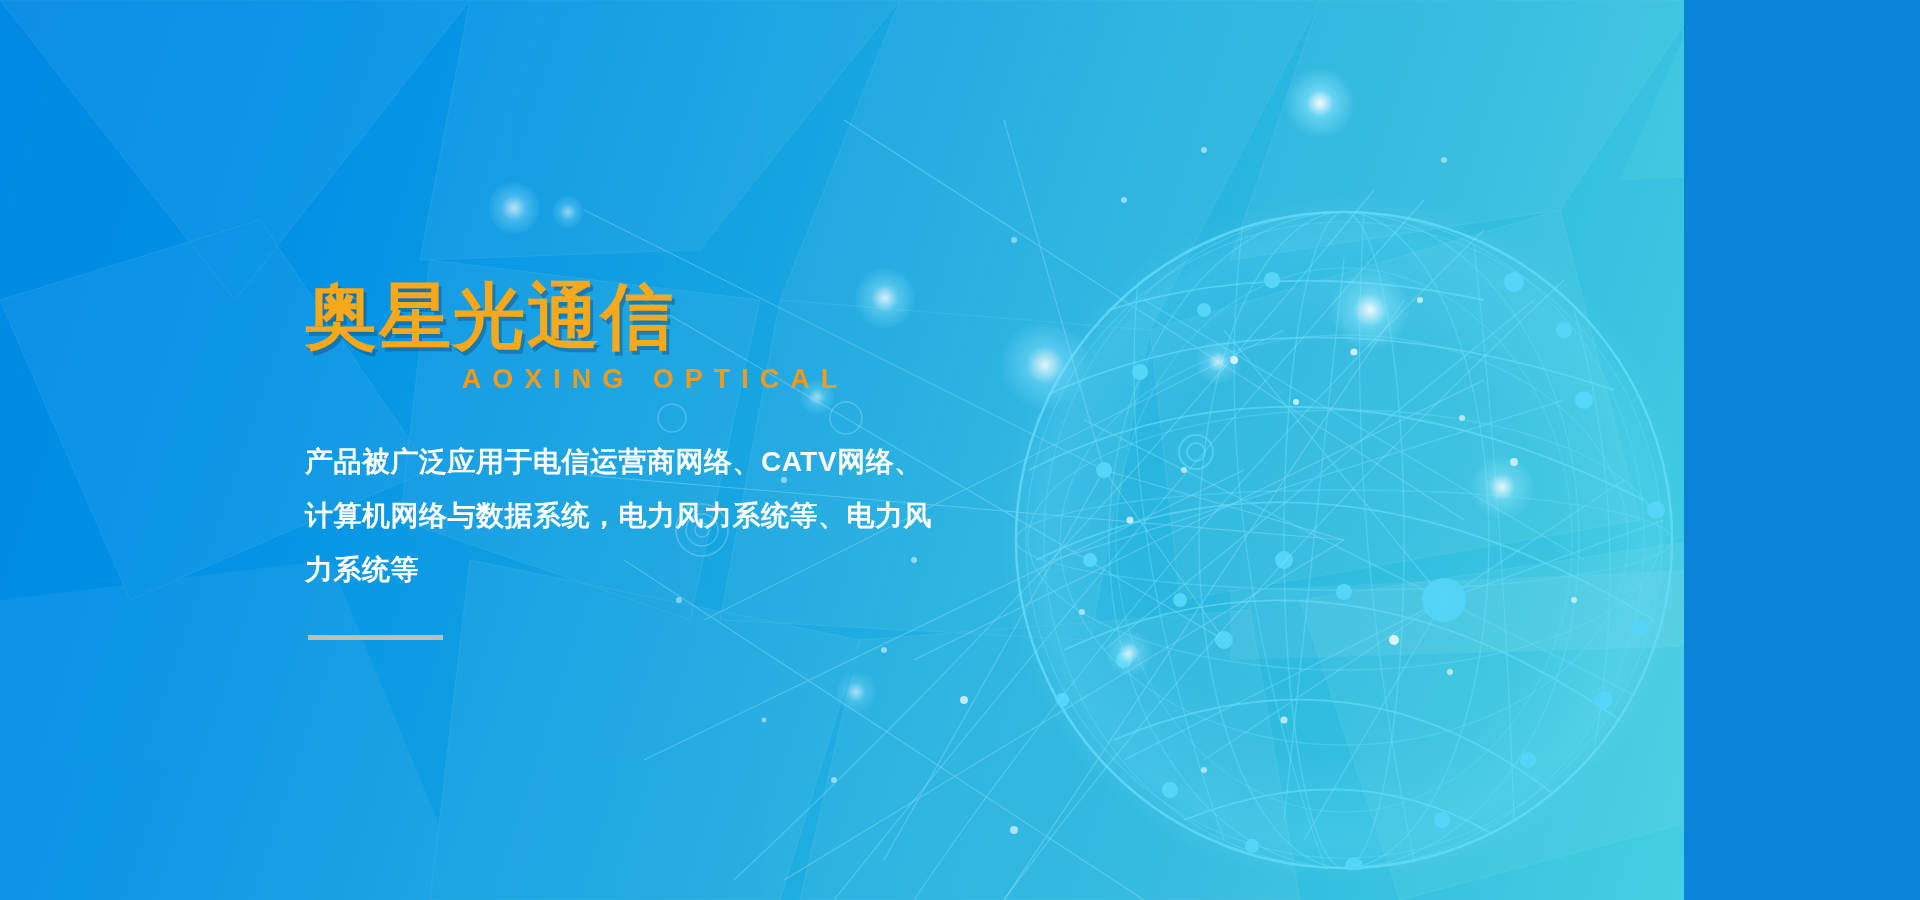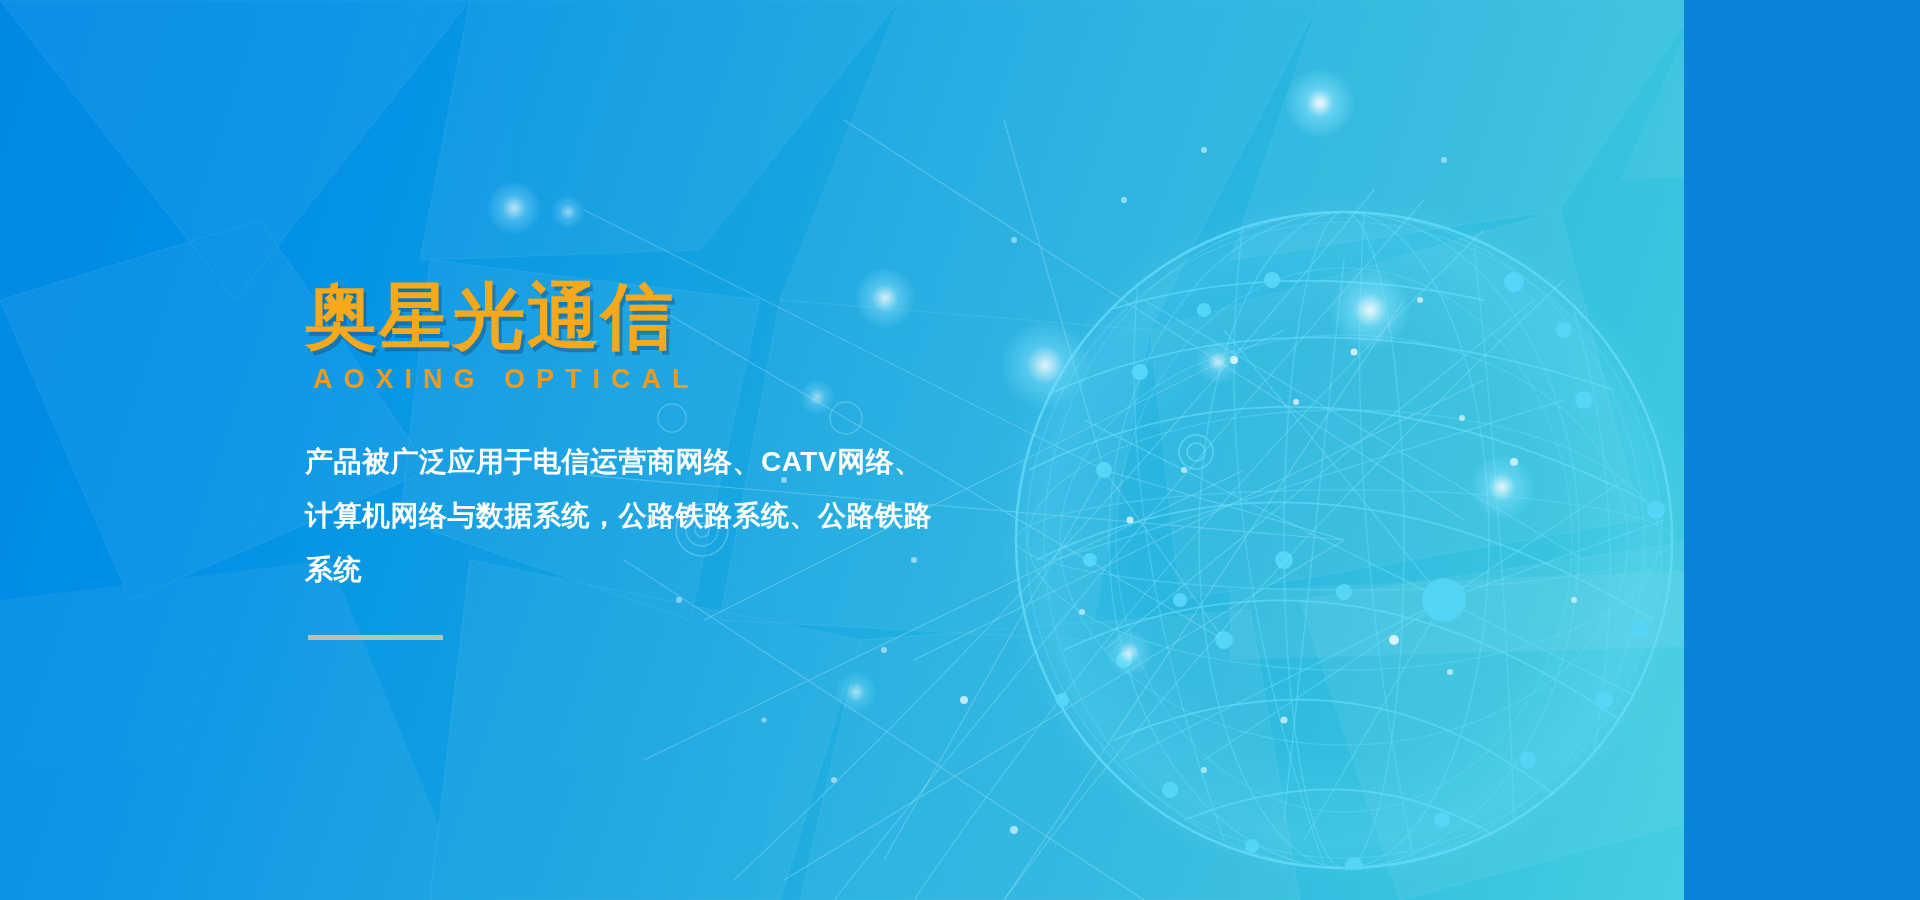--- a/index.html
+++ b/index.html
@@ -66,27 +66,28 @@
     font-size: 72px;
     line-height: 1.0;
     font-weight: bold;
     color: #f7a81b;
     letter-spacing: 2px;
     text-shadow: 3px 4px 0 rgba(20, 75, 120, 0.45);
     white-space: nowrap;
   }
 
   .brand-sub {
-    margin: 14px 0 0 8px;
+    margin: 14px 0 0 0;
     font-size: 27px;
     line-height: 1.0;
     font-weight: bold;
     color: #f09a1e;
     letter-spacing: 11px;
     white-space: nowrap;
+    text-align: center;
   }
 
   .desc {
     margin: 42px 0 0 0;
     width: 640px;
     font-size: 28px;
     line-height: 54px;
     font-weight: bold;
     color: #ffffff;
     letter-spacing: 0.5px;
@@ -329,18 +330,18 @@
               background: radial-gradient(circle, rgba(255,255,255,0.6) 0%, rgba(140,230,255,0.28) 34%, rgba(80,210,247,0) 76%);"></div>
   <div class="glow" style="left:800px; top:380px; width:34px; height:34px;
               background: radial-gradient(circle, rgba(255,255,255,0.55) 0%, rgba(150,235,255,0.25) 36%, rgba(80,210,247,0) 78%);"></div>
 
   <div class="content">
 
     <h1 class="brand-title">奥星光通信</h1>
 
     <div class="brand-sub">AOXING OPTICAL</div>
 
-    <p class="desc">产品被广泛应用于电信运营商网络、CATV网络、计算机网络与数据系统，公路铁路系统、公路铁路系统</p>
+    <p class="desc">产品被广泛应用于电信运营商网络、CATV网络、计算机网络与数据系统，电力风力系统等、电力风力系统等</p>
 
     <div class="divider"></div>
   </div>
 
 </div>
 
 </body></html>

